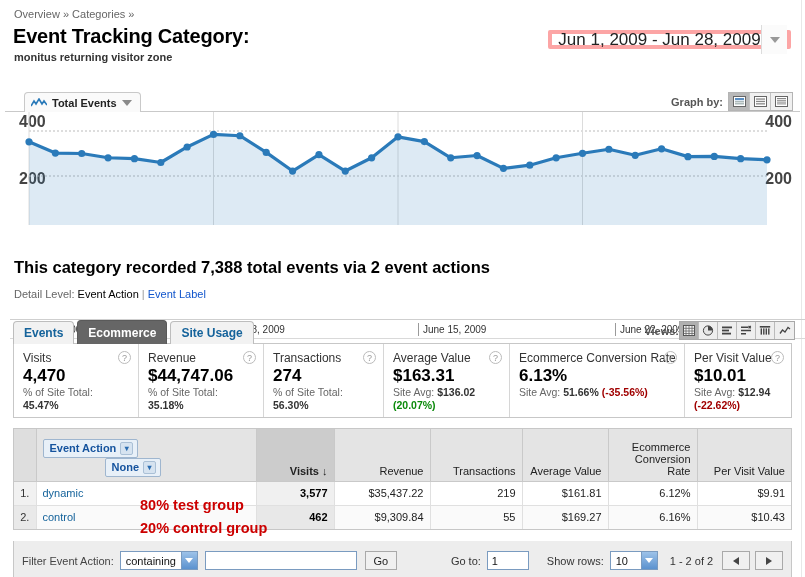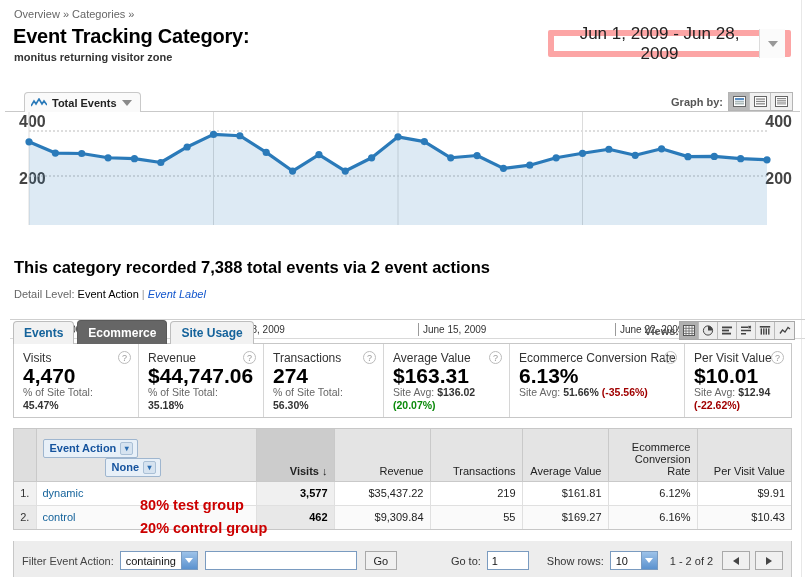--- a/index.html
+++ b/index.html
@@ -15,22 +15,22 @@
   #page { position: relative; width: 805px; height: 577px; background:#fff; }
   .left-edge { position:absolute; left:0; top:0; width:5px; height:577px; background:#fff; }
   .right-edge { position:absolute; right:0; top:0; width:4px; height:577px; background:#fff; border-left:1px solid #e8e8e8;}
 
   
   .breadcrumb { position:absolute; left:14px; top:8px; font-size:11px; color:#666; }
   .page-title { position:absolute; left:13px; top:25px; font-size:20px; font-weight:bold; color:#000; letter-spacing:-0.2px;}
   .page-sub { position:absolute; left:14px; top:51px; font-size:11px; font-weight:bold; color:#333;}
 
   .daterange {
-    position:absolute; left:548px; top:30px; width:243px; height:27px;
-    border:6px solid #fca5a5; border-radius:2px; background:#fff;
+    position:absolute; left:548px; top:30px; width:243px; height:19px;
+    border:4px solid #fca5a5; border-radius:2px; background:#fff;
     display:flex; align-items:center;
   }
   .daterange .dr-text { flex:1; text-align:center; font-size:17px; color:#222; padding-left:6px;}
   .daterange .dr-arrow {
     width:26px; height:29px; border-left:1px solid #dcdcdc;
     display:flex; align-items:center; justify-content:center;
     background:#fbfbfb;
   }
   .tri-down { width:0;height:0;border-left:5px solid transparent;border-right:5px solid transparent;border-top:6px solid #999;}
 
@@ -57,21 +57,21 @@
   .chart-frame { position:absolute; left:14px; top:0; width:768px; height:113px; }
   .ylabel { position:absolute; font-size:16px; color:#444; font-weight:bold;}
   .axis-dates { position:absolute; left:5px; top:227px; width:795px; height:20px; border-top:1px solid #cfcfcf; }
   .axis-date { position:absolute; top:3px; font-size:10px; color:#333; padding-left:4px; border-left:1px solid #9a9a9a; height:13px; line-height:13px;}
   .graph-bottom-rule { position:absolute; left:5px; top:246px; width:795px; height:1px; background:#d9d9d9;}
 
   
   .recap { position:absolute; left:14px; top:258px; font-size:16.5px; font-weight:bold; color:#000; }
   .detail { position:absolute; left:14px; top:288px; font-size:11px; color:#666; }
   .detail b { color:#000; font-weight:normal; }
-  .detail a { color:#1155cc; text-decoration:none;font-style:italic; }
+  .detail a { color:#1155cc; text-decoration:none; }
   .detail .sep { color:#999; }
 
   
   .tabs { position:absolute; left:13px; top:320px; display:flex; align-items:flex-end; z-index:4;}
   .tab {
     height:23px; padding:0 10px; border:1px solid #bdbdbd; border-bottom:none;
     background:#f2f2f2; border-radius:4px 4px 0 0; margin-right:3px;
     display:flex; align-items:center; font-size:12px; font-weight:bold; color:#15639b;
   }
   .tab.active { background:#666; color:#fff; border-color:#5a5a5a; height:24px;}
@@ -87,21 +87,21 @@
     position:absolute; left:13px; top:343px; width:779px; height:75px;
     border:1px solid #c7c7c7; background:#fff; display:flex;
   }
   .card { border-right:1px solid #d6d6d6; padding:7px 8px 0 9px; position:relative; }
   .card:last-child{border-right:none;}
   .card .ct { font-size:12px; color:#333; line-height:14px; }
   .card .q {
     position:absolute; right:7px; top:7px; width:13px;height:13px;border-radius:50%;
     border:1px solid #bbb; color:#999; font-size:9px; text-align:center; line-height:12px;
   }
-  .card .cv { font-size:21px; font-weight:bold; color:#000; line-height:20px; margin-top:1px;}
+  .card .cv { font-size:17px; font-weight:bold; color:#000; line-height:20px; margin-top:1px;}
   .card .cs { font-size:10.5px; color:#666; line-height:13px; }
   .card .cs b { color:#333; }
   .pos { color:#0a8a0a; font-weight:bold; }
   .neg { color:#a00000; font-weight:bold; }
 
   
   .tbl { position:absolute; left:13px; top:428px; width:779px; border:1px solid #c7c7c7; background:#fff;}
   table { border-collapse:collapse; width:100%; font-size:11px; }
   thead th {
     background:#e4e4e4; border-right:1px solid #c9c9c9; border-bottom:1px solid #c9c9c9;

